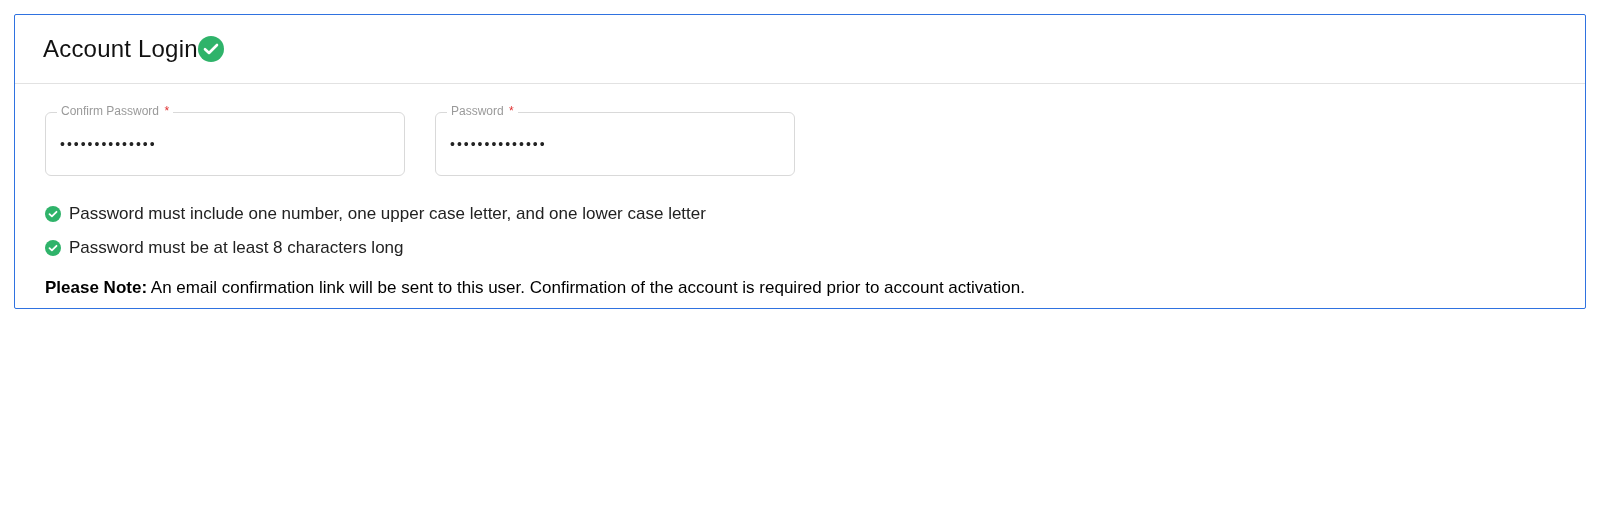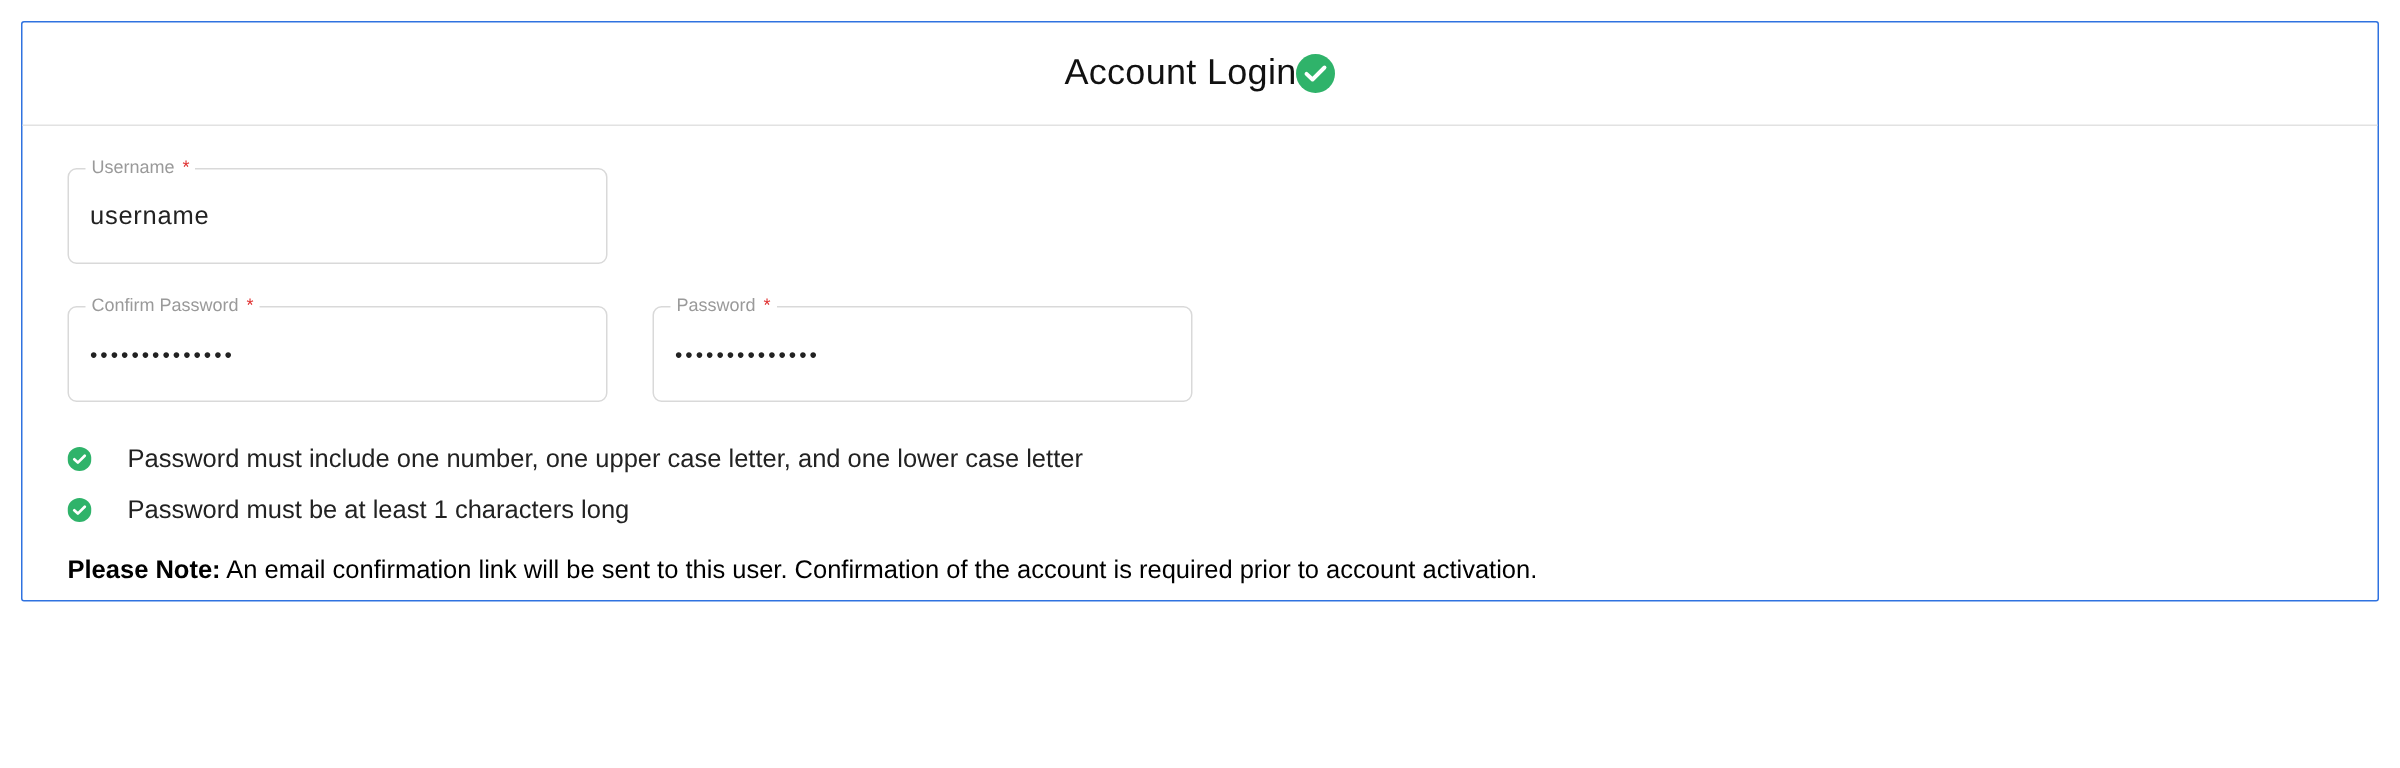--- a/index.html
+++ b/index.html
@@ -10,21 +10,21 @@
     }
     .panel {
       border: 1px solid #2f72e0;
       border-radius: 2px;
       width: 100%;
       background: #fff;
     }
     .panel-header {
       display: flex;
       align-items: center;
-      justify-content: center;
+      justify-content: flex-start;
       padding: 20px 28px 20px 28px;
       border-bottom: 1px solid #e2e2e2;
     }
     .panel-title {
       font-size: 24px;
       font-weight: 400;
       color: #111;
       letter-spacing: 0.2px;
     }
     .status-icon svg { display: block; }
@@ -67,21 +67,21 @@
       font-size: 14px;
     }
     .rules {
       list-style: none;
       margin: 0 0 20px 0;
       padding: 0;
     }
     .rules li {
       display: flex;
       align-items: center;
-      gap: 24px;
+      gap: 8px;
       font-size: 17px;
       color: #222;
       margin-bottom: 14px;
     }
     .rule-icon {
       width: 16px; height: 16px; flex-shrink: 0;
       display: inline-flex; align-items: center; justify-content: center;
     }
     .note {
       font-size: 17px;
@@ -99,29 +99,20 @@
     <span class="status-icon">
       <svg width="26" height="26" viewBox="0 0 26 26">
         <circle cx="13" cy="13" r="13" fill="#2fb36a"></circle>
         <path d="M7 13.2 L11 17 L19 9" stroke="#fff" stroke-width="2.6" fill="none" stroke-linecap="round" stroke-linejoin="round"></path>
       </svg>
     </span>
   </div>
 
   <div class="panel-body">
 
-    <div class="field-row">
-      <div class="field">
-        <label class="field-label">
-          <span>Username</span>
-          <span class="req">*</span>
-        </label>
-        <input type="text" value="username" style="">
-      </div>
-    </div>
 
     <div class="field-row">
       <div class="field">
         <label class="field-label">
           <span>Confirm Password</span>
           <span class="req">*</span>
         </label>
         <input type="password" value="••••••••••••••" style="">
       </div>
       <div class="field">
@@ -143,21 +134,21 @@
         </span>
         <span>Password must include one number, one upper case letter, and one lower case letter</span>
       </li>
       <li>
         <span class="rule-icon">
           <svg width="16" height="16" viewBox="0 0 16 16">
             <circle cx="8" cy="8" r="8" fill="#2fb36a"></circle>
             <path d="M4.5 8.2 L6.9 10.4 L11.5 5.8" stroke="#fff" stroke-width="1.8" fill="none" stroke-linecap="round" stroke-linejoin="round"></path>
           </svg>
         </span>
-        <span>Password must be at least 1 characters long</span>
+        <span>Password must be at least 8 characters long</span>
       </li>
     </ul>
 
     <p class="note">
       <span class="note-label">Please Note:</span><span> An email confirmation link will be sent to this user. Confirmation of the account is required prior to account activation.</span>
     </p>
 
   </div>
 </div>
 

